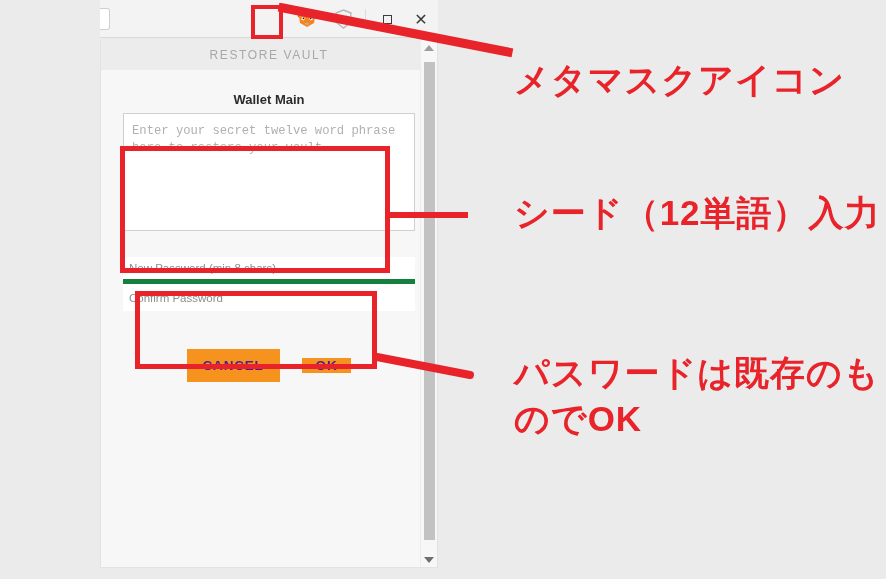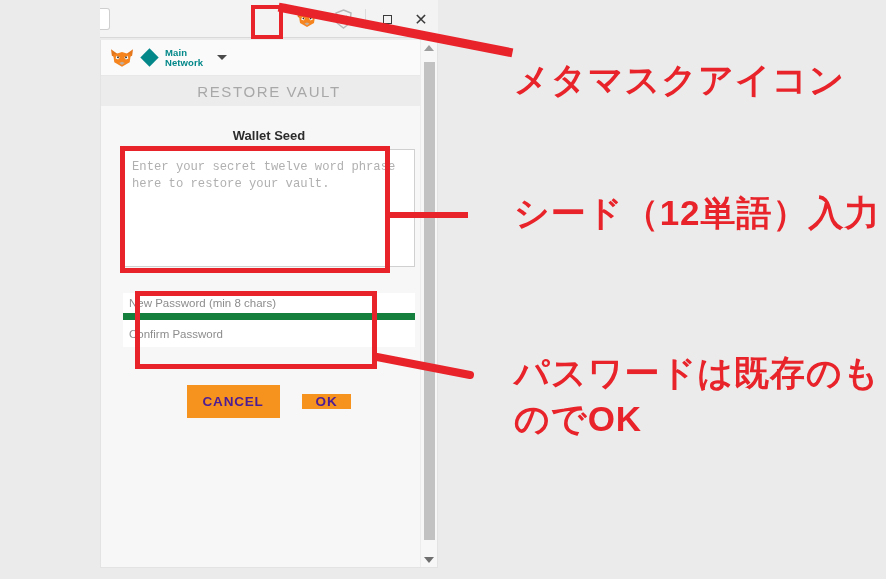--- a/index.html
+++ b/index.html
@@ -67,38 +67,38 @@
     max-width:44px;letter-spacing:.1px;
   }
   #network-caret{
     width:0;height:0;border-left:5px solid transparent;border-right:5px solid transparent;
     border-top:5px solid #4a4a4a;margin-left:8px;
   }
   #mm-title-band{
     height:30px;background:#ececec;display:flex;align-items:center;justify-content:center;
   }
   #mm-title{
-    color:#a8a8a8;font-size:15px;letter-spacing:1.6px;font-weight:400;
+    color:#a8a8a8;font-size:12px;letter-spacing:1.6px;font-weight:400;
   }
   #mm-body{padding:14px 22px 0 22px;}
   #wallet-seed-label{
     text-align:center;color:#2c2c2c;font-size:13px;font-weight:700;
     margin:8px 0 6px 0;
   }
   #seed-textarea{
     width:100%;height:118px;box-sizing:border-box;
     border:1px solid #d0d0d0;background:#ffffff;resize:none;
     font-family:"Liberation Mono","DejaVu Sans Mono",monospace;
     font-size:12.2px;line-height:17px;color:#9a9a9a;
     padding:9px 8px;outline:none;
   }
   #seed-textarea::placeholder{color:#b0b0b0;}
   #password-group{margin-top:22px;}
   .pw-field{
-    width:100%;box-sizing:border-box;border:none;border-bottom:7px solid #15803d;
+    width:100%;box-sizing:border-box;border:none;border-bottom:5px solid #15803d;
     background:#ffffff;height:27px;font-size:11.5px;color:#6e6e6e;
     padding:0 6px;outline:none;font-family:"Liberation Sans",sans-serif;
   }
   .pw-field::placeholder{color:#8d8d8d;}
   #pw-confirm{border-bottom:none;}
   #button-row{
     display:flex;justify-content:center;align-items:center;gap:22px;margin-top:38px;
   }
   .mm-btn{
     background:#f6921e;color:#4c1d95;border:none;cursor:pointer;
@@ -176,46 +176,28 @@
       </div>
       <div class="wc-btn" id="wc-close">
         <span>✕</span>
       </div>
     </div>
   </div>
 </div>
 
 <div id="mm-popup">
 
-  <div id="mm-header">
-    <span id="mm-header-fox" class="fox">
-      <svg width="22" height="19" viewBox="0 0 20 17">
-        <polygon points="0,0 7,5 5.5,8 0.8,6" fill="#e2761b"></polygon>
-        <polygon points="20,0 13,5 14.5,8 19.2,6" fill="#e4761b"></polygon>
-        <polygon points="2,5 10,2.5 18,5 17,12 10,16 3,12" fill="#f5841f"></polygon>
-        <polygon points="5,6 8,7.5 6.5,9.5 4.2,8.5" fill="#ffffff"></polygon>
-        <polygon points="15,6 12,7.5 13.5,9.5 15.8,8.5" fill="#ffffff"></polygon>
-        <polygon points="6,6.4 7.4,7.2 6.6,8.4 5.4,7.8" fill="#2f2f2f"></polygon>
-        <polygon points="14,6.4 12.6,7.2 13.4,8.4 14.6,7.8" fill="#2f2f2f"></polygon>
-        <polygon points="7.5,12.5 10,11.5 12.5,12.5 10,14.5" fill="#c0ad9e"></polygon>
-      </svg>
-    </span>
-
-    <span id="network-diamond"></span>
-    <span id="network-label">Main Network</span>
-    <span id="network-caret"></span>
-  </div>
 
   <div id="mm-title-band">
     <span id="mm-title">RESTORE VAULT</span>
   </div>
 
   <div id="mm-body">
 
-    <div id="wallet-seed-label">Wallet Seed</div>
+    <div id="wallet-seed-label">Wallet Main</div>
 
     <textarea id="seed-textarea" placeholder="Enter your secret twelve word phrase here to restore your vault." style=""></textarea>
 
     <div id="password-group">
       <input id="pw-new" class="pw-field" type="text" placeholder="New Password (min 8 chars)" style="">
       <input id="pw-confirm" class="pw-field" type="text" placeholder="Confirm Password" style="">
     </div>
 
     <div id="button-row">
       <button class="mm-btn" id="btn-cancel">CANCEL</button>

